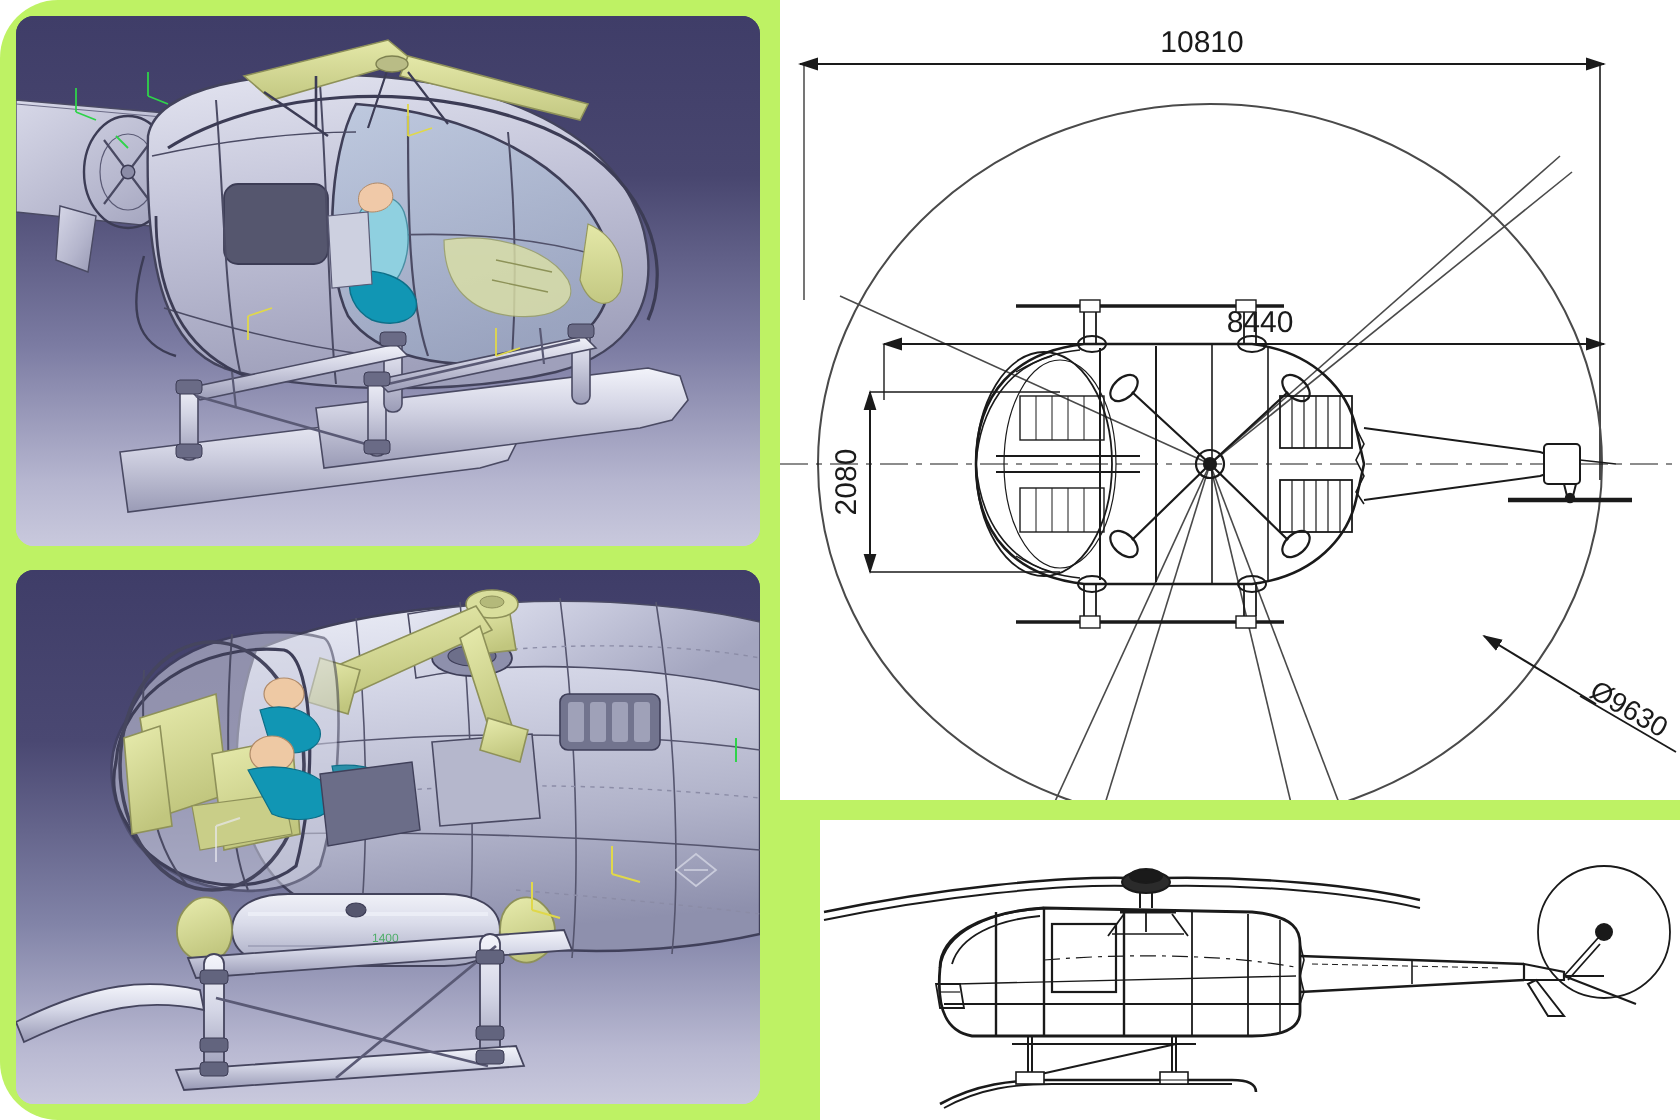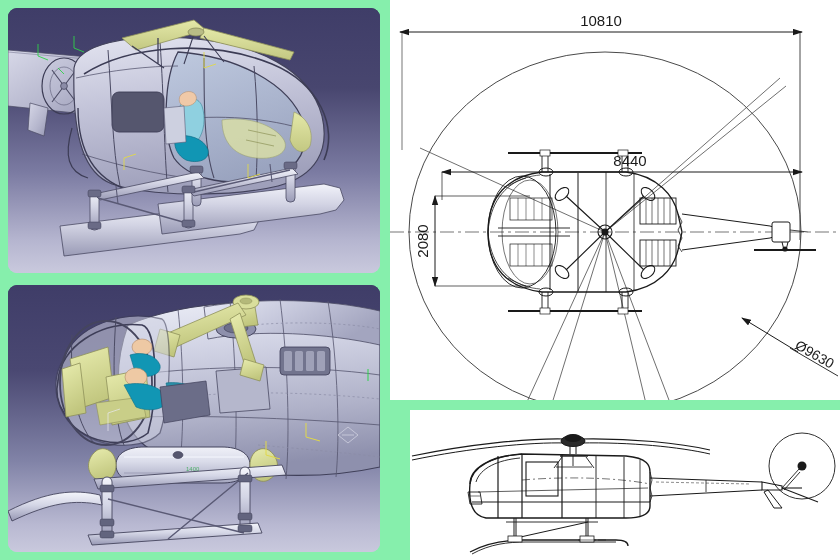--- a/index.html
+++ b/index.html
@@ -1,18 +1,18 @@
 <!DOCTYPE html>
 <html><head>
 <meta charset="utf-8">
 <style>
   html,body{margin:0;padding:0;background:#fff;}
   body{width:840px;height:560px;position:relative;overflow:hidden;
        font-family:"Liberation Sans",sans-serif;}
-  .page{position:absolute;inset:0;background:#86efac;}
+  .page{position:absolute;inset:0;background:#bef264;border-radius:29px;}
 
   
   .render{position:absolute;border-radius:9px;overflow:hidden;
           background:linear-gradient(180deg,#3f3d68 0%,#4a4874 30%,#7d7da4 68%,#b9b9d2 92%,#c9c9dd 100%);}
   #render-top{left:8px;top:8px;width:372px;height:265px;}
   #render-bottom{left:8px;top:285px;width:372px;height:267px;}
   .render svg{position:absolute;inset:0;width:100%;height:100%;display:block;}
 
   
   .tech{position:absolute;background:#fff;}

